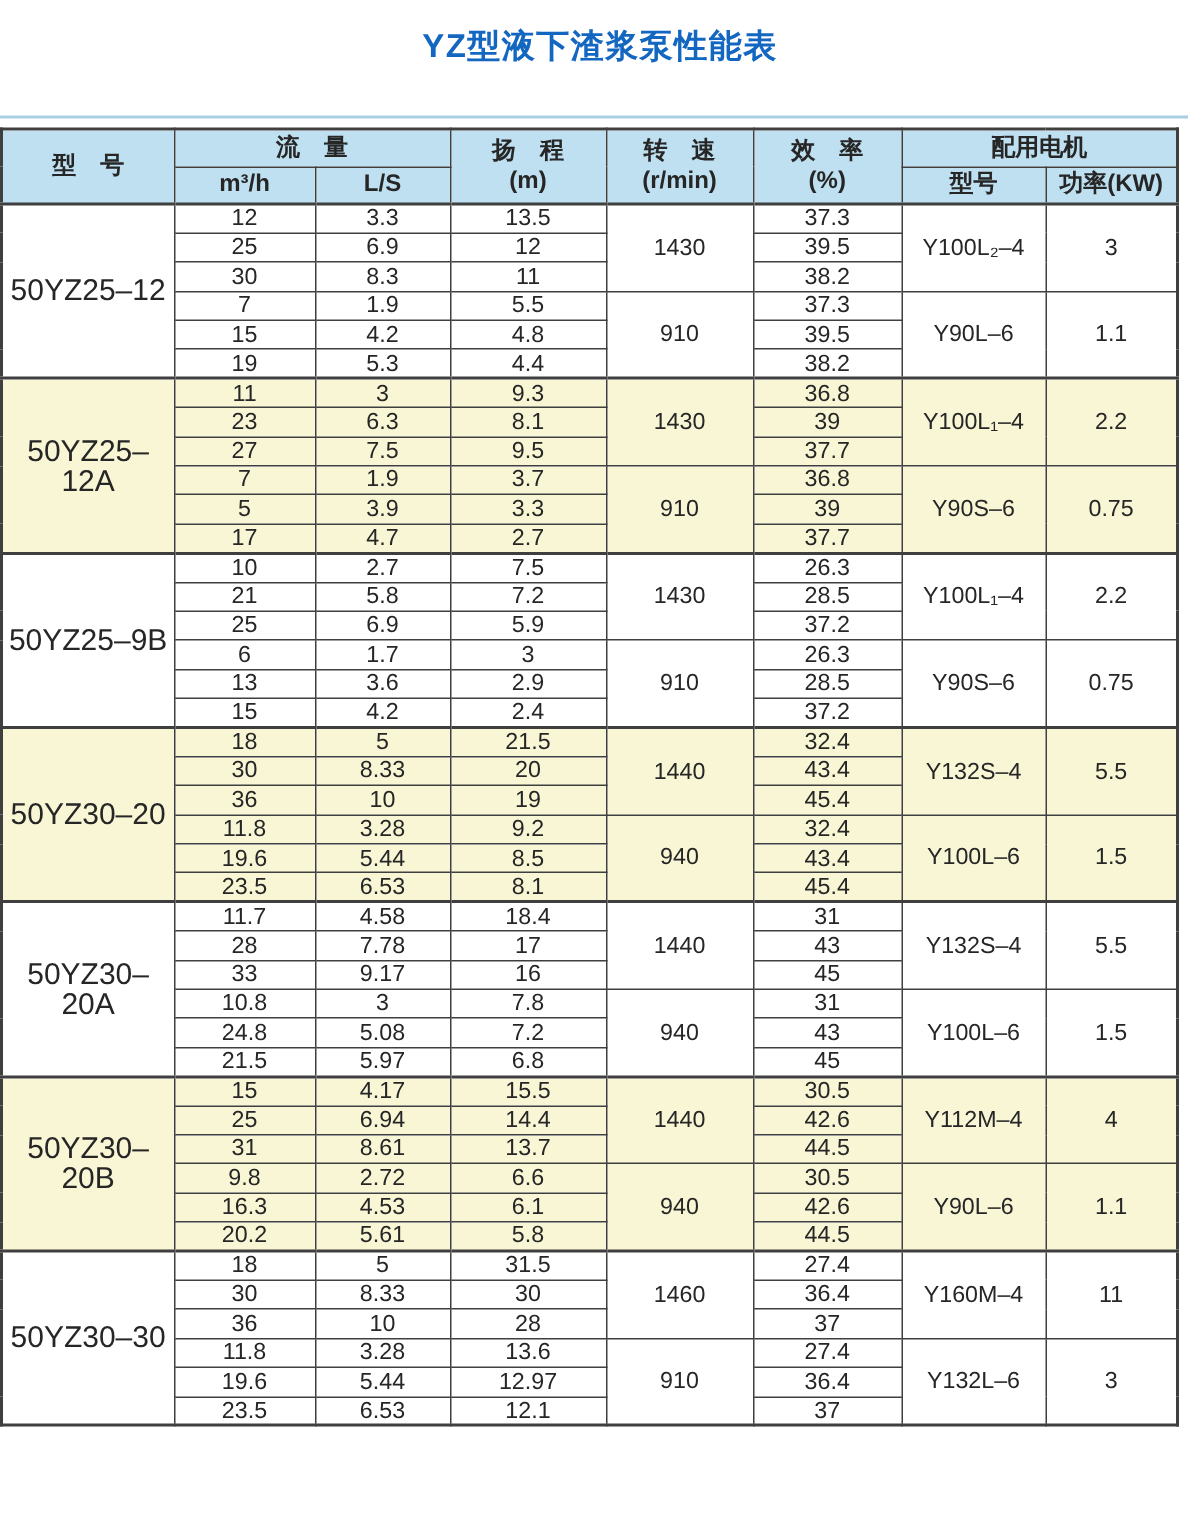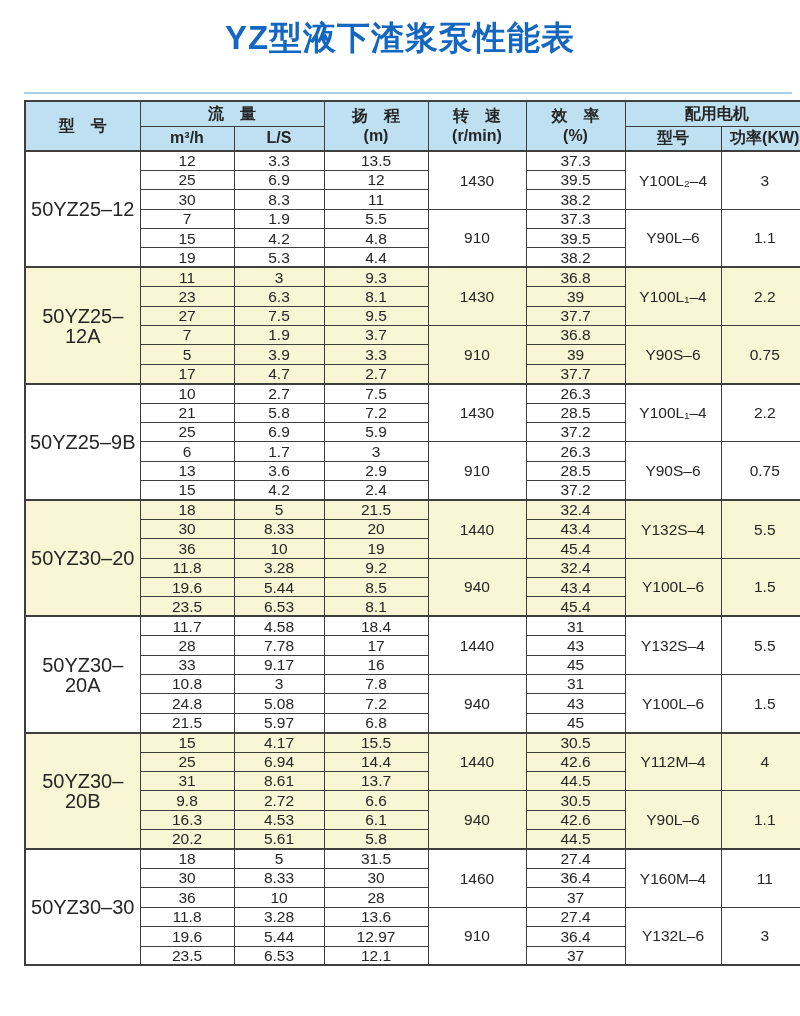--- a/index.html
+++ b/index.html
@@ -6,26 +6,26 @@
   html, body {
     margin: 0; padding: 0;
     width: 800px; height: 1016px;
     background: #ffffff;
     overflow: hidden;
     font-family: "Liberation Sans", "DejaVu Sans", sans-serif;
   }
   .page-title {
     margin: 16px 0 0 0;
     text-align: center;
-    font-size: 33px;
+    font-size: 22px;
     font-weight: bold;
     letter-spacing: 1px;
     color: var(--title-color, #1467c1);
   }
-  .table-area { margin: 31px 8px 0 24px; }
+  .table-area { margin: 31px 8px 0 0; }
   .top-rule {
     height: 2px;
     background: var(--rule-color, #a9cfe2);
     margin-bottom: 6px;
   }
   table.perf {
     border-collapse: collapse;
     table-layout: fixed;
     width: 784px;
     color: #262626;

